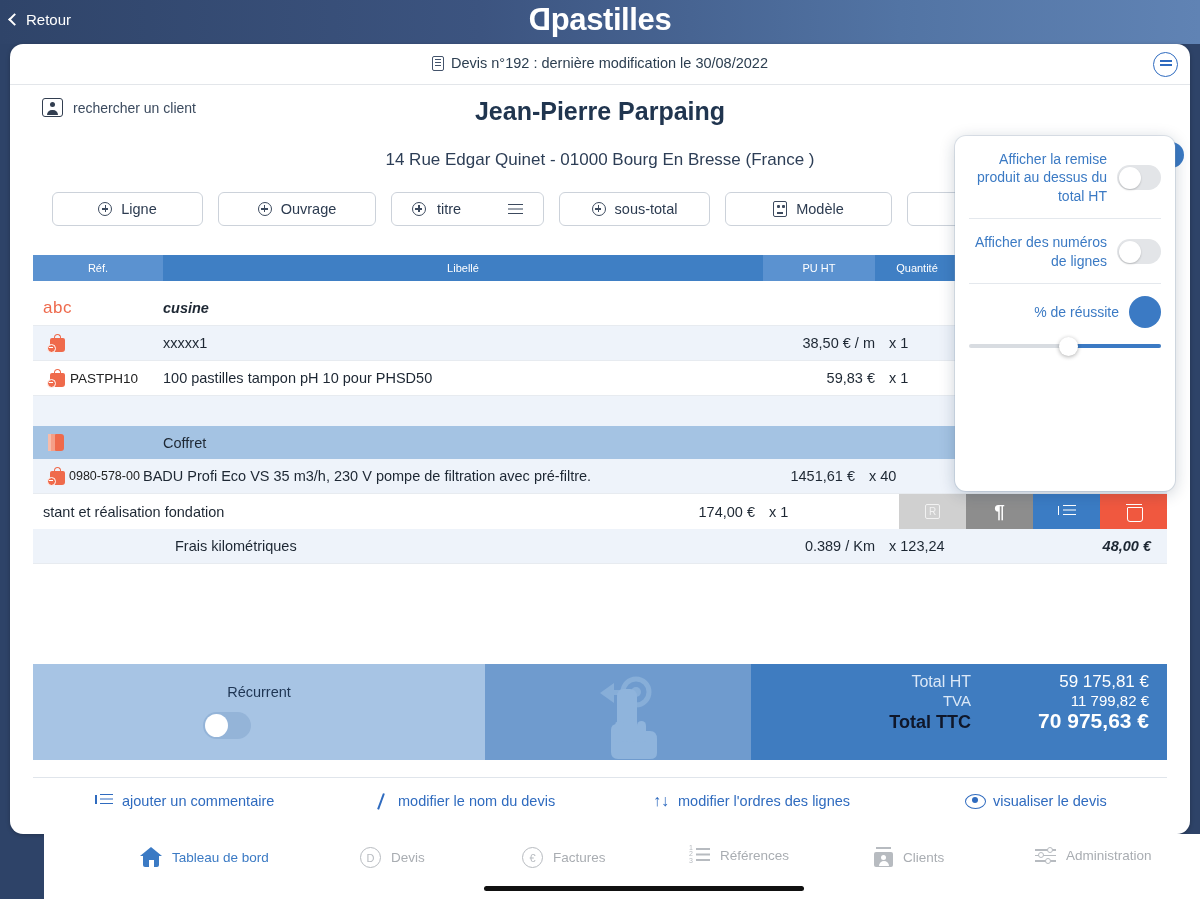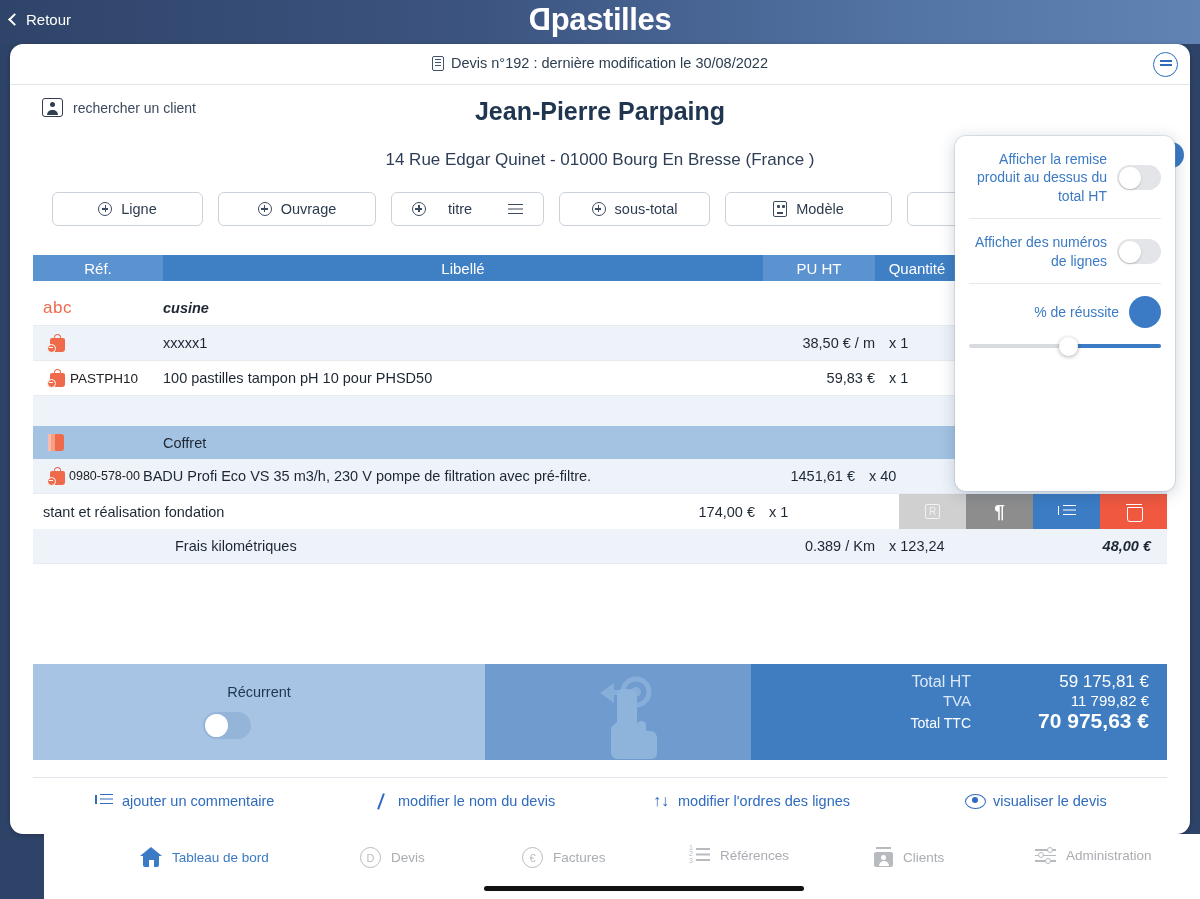--- a/index.html
+++ b/index.html
@@ -158,21 +158,21 @@
   .scan-icon .c1 { left:0; top:0; border-right:none; border-bottom:none; }
   .scan-icon .c2 { right:0; top:0; border-left:none; border-bottom:none; }
   .scan-icon .c3 { left:0; bottom:0; border-right:none; border-top:none; }
   .scan-icon .c4 { right:0; bottom:0; border-left:none; border-top:none; }
   .scan-icon .mid {
     position:absolute; left:4px; top:4px; width:8px; height:8px; background:#3c4a5e;
   }
 
   
   #table { position: absolute; left: 23px; top: 211px; width: 1134px; }
-  #thead { display: flex; height: 36px; font-size: 15px; color: #ffffff; }
+  #thead { display: flex; height: 36px; font-size: 11px; color: #ffffff; }
   .th { display: flex; align-items: center; justify-content: center; height: 26px; }
   .th-ref  { width: 130px; background: #5b92d0; }
   .th-lib  { width: 600px; background: #3f7fc4; }
   .th-pu   { width: 112px; background: #5b92d0; }
   .th-qt   { width: 84px;  background: #3f7fc4; }
   .th-rem  { width: 208px; background: #5b92d0; }
 
   .row { display: flex; align-items: center; height: 35px; font-size: 14.5px; position: relative; }
   .row.alt { background: #eef3fa; }
   .row.white { background: #ffffff; }
@@ -283,21 +283,21 @@
   }
   #swipe-hand {
     position: absolute; left: 50%; top: 7px; transform: translateX(-50%);
   }
   #tot-pane {
     flex: 1; background: #3f7cc0; padding: 8px 18px 0 0;
   }
   .tot-line { display: flex; justify-content: flex-end; align-items: baseline; }
   .tot-lbl { color: #dbe8f7; font-size: 16px; width: 190px; text-align: right; padding-right: 26px; }
   .tot-val { color: #ffffff; font-size: 17px; width: 152px; text-align: right; }
-  .tot-line.big .tot-lbl { color: #ffffff; font-weight: normal; font-size: 14px; }
+  .tot-line.big .tot-lbl { color: #0f172a; font-weight: bold; font-size: 18px; }
   .tot-line.big .tot-val { color: #fff; font-weight: bold; font-size: 21px; }
   .tot-line.mid .tot-lbl { font-size: 15px; }
   .tot-line.mid .tot-val { font-size: 15px; }
 
   
   #actions {
     position: absolute; left: 23px; top: 733px; width: 1134px; height: 46px;
     border-top: 1px solid #e0e5eb; display: flex; align-items: center;
   }
   .act {
@@ -501,21 +501,21 @@
   <div id="toolbar">
     <div class="tbtn" style="width:151px">
       <span class="plus-c"></span>
       <span>Ligne</span>
     </div>
     <div class="tbtn" style="width:158px">
       <span class="plus-c"></span>
       <span>Ouvrage</span>
     </div>
     <div class="tbtn" style="width:153px; justify-content:space-between; padding:0 20px;">
-      <span style="display:flex;align-items:center;gap:22px;">
+      <span style="display:flex;align-items:center;gap:11px;">
         <span class="plus-c"></span>
         <span>titre</span>
       </span>
       <span class="burger-mini"></span>
     </div>
     <div class="tbtn" style="width:151px">
       <span class="plus-c"></span>
       <span>sous-total</span>
     </div>
     <div class="tbtn" style="width:167px">

